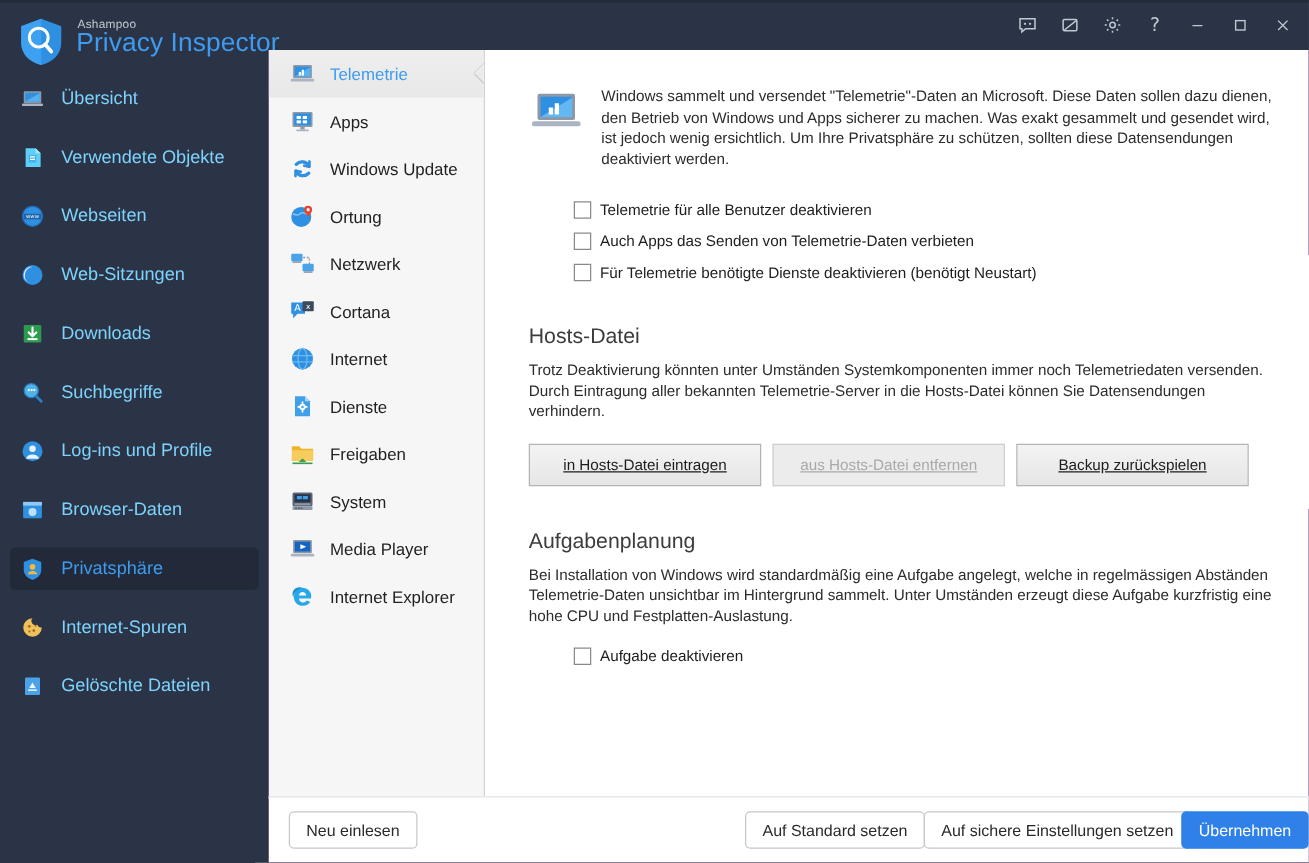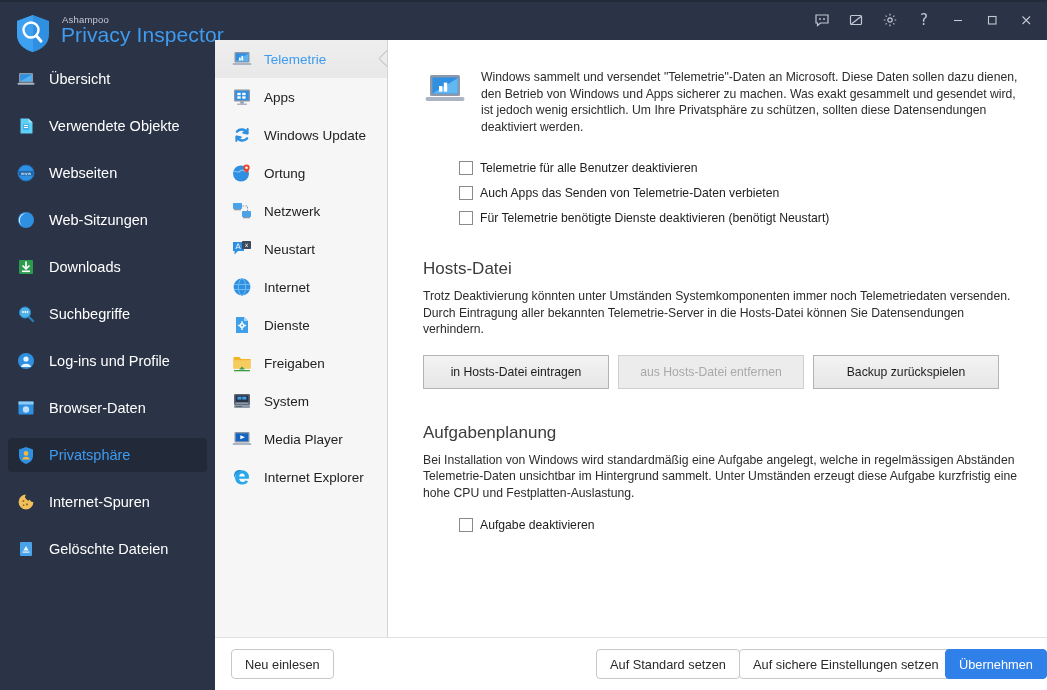--- a/index.html
+++ b/index.html
@@ -106,21 +106,21 @@
   }
   .side-item + .side-item { margin-top: 13px; }
   .side-item .ico {
     width: 20px; height: 20px;
     margin-right: 13px;
     flex: 0 0 20px;
     position: relative;
   }
   .side-item .lbl {
     font-size: 14.5px;
-    color: #ffffff;
+    color: #7dd3fc;
     white-space: nowrap;
   }
   .side-item.active { background: #222a39; }
   .side-item.active .lbl { color: #3e9bf0; }
 
   
   #panel {
     position: absolute;
     left: 215px; top: 40px;
     width: 832px; height: 650px;
@@ -250,20 +250,21 @@
     border: 1px solid #b4b4b4;
     background: linear-gradient(to bottom,#f3f3f3,#e6e6e6);
     font-size: 12.2px;
     color: #1d1d1d;
     display: flex;
     align-items: center;
     justify-content: center;
     padding: 4px 10px;
     cursor: default;
     font-family: "Liberation Sans", sans-serif;
+    text-decoration: underline;
   }
   .flat-btn.disabled {
     color: #a9a9a9;
     background: #ececec;
     border-color: #cfcfcf;
   }
 
   
   #bottombar {
     position: absolute;
@@ -569,21 +570,21 @@
 
       <div class="nav-item">
         <span class="ico">
           <svg width="22" height="22" viewBox="0 0 22 22">
             <path d="M2 4h11v9H7l-3.5 3.5V13H2z" fill="#2f8fe0"></path>
             <text x="7" y="11" font-size="7.6" fill="#fff" text-anchor="middle" font-family="DejaVu Sans">A</text>
             <rect x="11" y="3" width="9" height="8" rx=".8" fill="#3c4a5e"></rect>
             <text x="15.5" y="9.4" font-size="6" fill="#fff" text-anchor="middle" font-family="DejaVu Sans">x</text>
           </svg>
         </span>
-        <span class="lbl">Neustart</span>
+        <span class="lbl">Cortana</span>
       </div>
 
       <div class="nav-item">
         <span class="ico">
           <svg width="22" height="22" viewBox="0 0 22 22">
             <circle cx="11" cy="11" r="8.4" fill="#2f8fe0"></circle>
             <ellipse cx="11" cy="11" rx="3.6" ry="8.4" fill="none" stroke="#6dbcf3" stroke-width="1"></ellipse>
             <path d="M2.9 8.5 h16.2 M2.9 13.5 h16.2" stroke="#6dbcf3" stroke-width="1"></path>
           </svg>
         </span>

